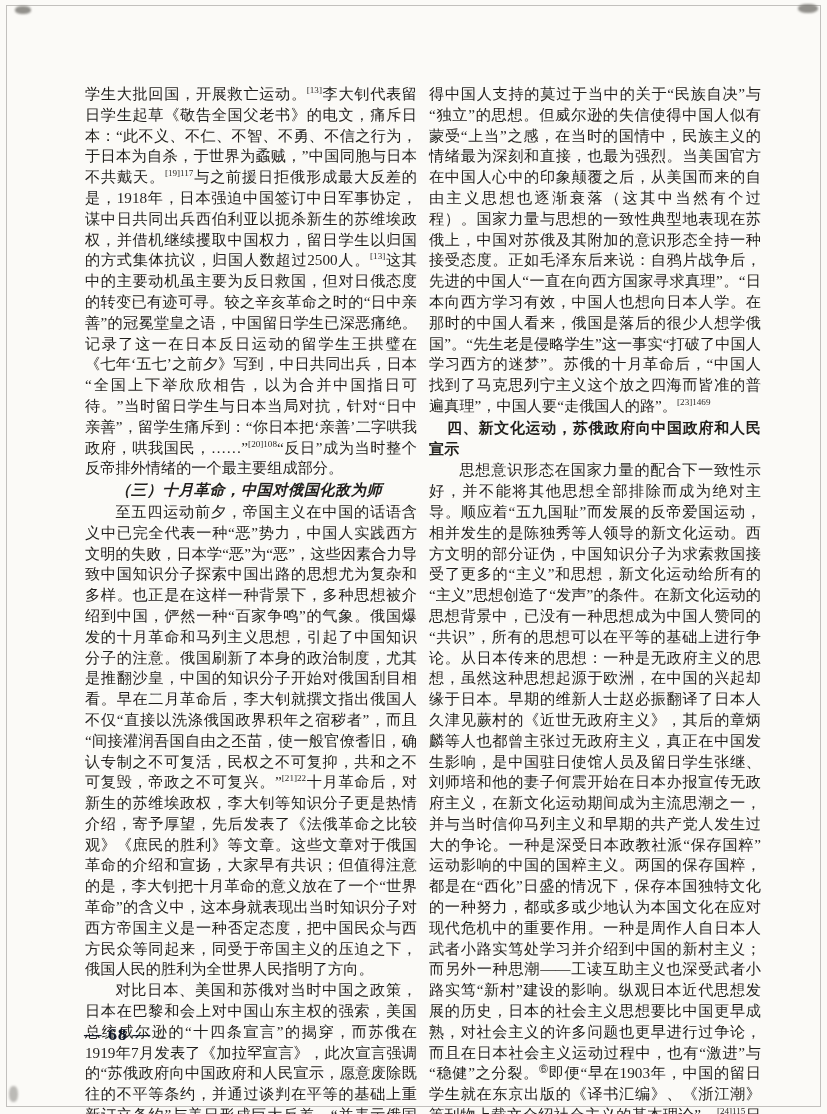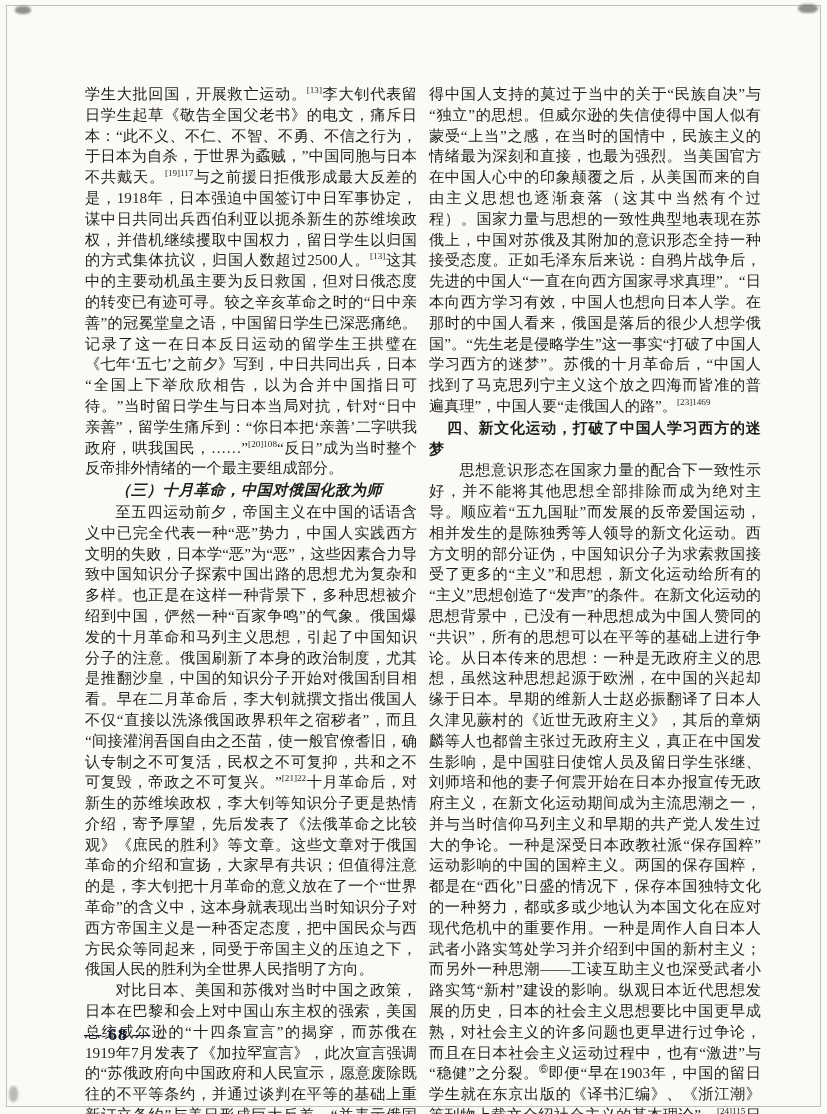--- a/index.html
+++ b/index.html
@@ -59,19 +59,19 @@
 
   <div class="content">
     <div class="column">
         <div class="block continuation">学生大批回国，开展救亡运动。<sup>[13]</sup>李大钊代表留日学生起草《敬告全国父老书》的电文，痛斥日本：“此不义、不仁、不智、不勇、不信之行为，于日本为自杀，于世界为蟊贼，”中国同胞与日本不共戴天。<sup>[19]117</sup>与之前援日拒俄形成最大反差的是，1918年，日本强迫中国签订中日军事协定，谋中日共同出兵西伯利亚以扼杀新生的苏维埃政权，并借机继续攫取中国权力，留日学生以归国的方式集体抗议，归国人数超过2500人。<sup>[13]</sup>这其中的主要动机虽主要为反日救国，但对日俄态度的转变已有迹可寻。较之辛亥革命之时的“日中亲善”的冠冕堂皇之语，中国留日学生已深恶痛绝。记录了这一在日本反日运动的留学生王拱璧在《七年‘五七’之前夕》写到，中日共同出兵，日本“全国上下举欣欣相告，以为合并中国指日可待。”当时留日学生与日本当局对抗，针对“日中亲善”，留学生痛斥到：“你日本把‘亲善’二字哄我政府，哄我国民，……”<sup>[20]108</sup>“反日”成为当时整个反帝排外情绪的一个最主要组成部分。</div>
         <div class="block heading_kaiti">（三）十月革命，中国对俄国化敌为师</div>
         <div class="block paragraph">至五四运动前夕，帝国主义在中国的话语含义中已完全代表一种“恶”势力，中国人实践西方文明的失败，日本学“恶”为“恶”，这些因素合力导致中国知识分子探索中国出路的思想尤为复杂和多样。也正是在这样一种背景下，多种思想被介绍到中国，俨然一种“百家争鸣”的气象。俄国爆发的十月革命和马列主义思想，引起了中国知识分子的注意。俄国刷新了本身的政治制度，尤其是推翻沙皇，中国的知识分子开始对俄国刮目相看。早在二月革命后，李大钊就撰文指出俄国人不仅“直接以洗涤俄国政界积年之宿秽者”，而且“间接灌润吾国自由之丕苗，使一般官僚耆旧，确认专制之不可复活，民权之不可复抑，共和之不可复毁，帝政之不可复兴。”<sup>[21]22</sup>十月革命后，对新生的苏维埃政权，李大钊等知识分子更是热情介绍，寄予厚望，先后发表了《法俄革命之比较观》《庶民的胜利》等文章。这些文章对于俄国革命的介绍和宣扬，大家早有共识；但值得注意的是，李大钊把十月革命的意义放在了一个“世界革命”的含义中，这本身就表现出当时知识分子对西方帝国主义是一种否定态度，把中国民众与西方民众等同起来，同受于帝国主义的压迫之下，俄国人民的胜利为全世界人民指明了方向。</div>
         <div class="block paragraph">对比日本、美国和苏俄对当时中国之政策，日本在巴黎和会上对中国山东主权的强索，美国总统威尔逊的“十四条宣言”的揭穿，而苏俄在1919年7月发表了《加拉罕宣言》，此次宣言强调的“苏俄政府向中国政府和人民宣示，愿意废除既往的不平等条约，并通过谈判在平等的基础上重新订立条约”与美日形成巨大反差，“并表示俄国的工农和红军是中国人民争取自由事业的唯一同盟者。”对中国人来说更是一种鼓舞。其实对于威尔逊的“十四条宣言”和《加拉罕宣言》来说，最能博</div>
       </div>
     <div class="column">
         <div class="block continuation">得中国人支持的莫过于当中的关于“民族自决”与“独立”的思想。但威尔逊的失信使得中国人似有蒙受“上当”之感，在当时的国情中，民族主义的情绪最为深刻和直接，也最为强烈。当美国官方在中国人心中的印象颠覆之后，从美国而来的自由主义思想也逐渐衰落（这其中当然有个过程）。国家力量与思想的一致性典型地表现在苏俄上，中国对苏俄及其附加的意识形态全持一种接受态度。正如毛泽东后来说：自鸦片战争后，先进的中国人“一直在向西方国家寻求真理”。“日本向西方学习有效，中国人也想向日本人学。在那时的中国人看来，俄国是落后的很少人想学俄国”。“先生老是侵略学生”这一事实“打破了中国人学习西方的迷梦”。苏俄的十月革命后，“中国人找到了马克思列宁主义这个放之四海而皆准的普遍真理”，中国人要“走俄国人的路”。<sup>[23]1469</sup></div>
-        <div class="block heading_bold">四、新文化运动，打破了中国人学习西方的迷梦</div>
+        <div class="block heading_bold">四、新文化运动，苏俄政府向中国政府和人民宣示</div>
         <div class="block paragraph">思想意识形态在国家力量的配合下一致性示好，并不能将其他思想全部排除而成为绝对主导。顺应着“五九国耻”而发展的反帝爱国运动，相并发生的是陈独秀等人领导的新文化运动。西方文明的部分证伪，中国知识分子为求索救国接受了更多的“主义”和思想，新文化运动给所有的“主义”思想创造了“发声”的条件。在新文化运动的思想背景中，已没有一种思想成为中国人赞同的“共识”，所有的思想可以在平等的基础上进行争论。从日本传来的思想：一种是无政府主义的思想，虽然这种思想起源于欧洲，在中国的兴起却缘于日本。早期的维新人士赵必振翻译了日本人久津见蕨村的《近世无政府主义》，其后的章炳麟等人也都曾主张过无政府主义，真正在中国发生影响，是中国驻日使馆人员及留日学生张继、刘师培和他的妻子何震开始在日本办报宣传无政府主义，在新文化运动期间成为主流思潮之一，并与当时信仰马列主义和早期的共产党人发生过大的争论。一种是深受日本政教社派“保存国粹”运动影响的中国的国粹主义。两国的保存国粹，都是在“西化”日盛的情况下，保存本国独特文化的一种努力，都或多或少地认为本国文化在应对现代危机中的重要作用。一种是周作人自日本人武者小路实笃处学习并介绍到中国的新村主义；而另外一种思潮——工读互助主义也深受武者小路实笃“新村”建设的影响。纵观日本近代思想发展的历史，日本的社会主义思想要比中国更早成熟，对社会主义的许多问题也更早进行过争论，而且在日本社会主义运动过程中，也有“激进”与“稳健”之分裂。<sup>⑥</sup>即便“早在1903年，中国的留日学生就在东京出版的《译书汇编》、《浙江潮》等刊物上载文介绍社会主义的基本理论”，<sup>[24]115</sup>日本的社会主义思想在十月革命前对中国的影响一直十分微弱，而“革命的工团主义”在中国却十分流行。新文化运动后期，中国的知识分子关于马列主义与无政府主义的论战，已无关乎思想的来源问题，但是放在20世</div>
       </div>
   </div>
 
   <div class="page-number">— 68 —</div>
 </div>
 
 </body></html>

